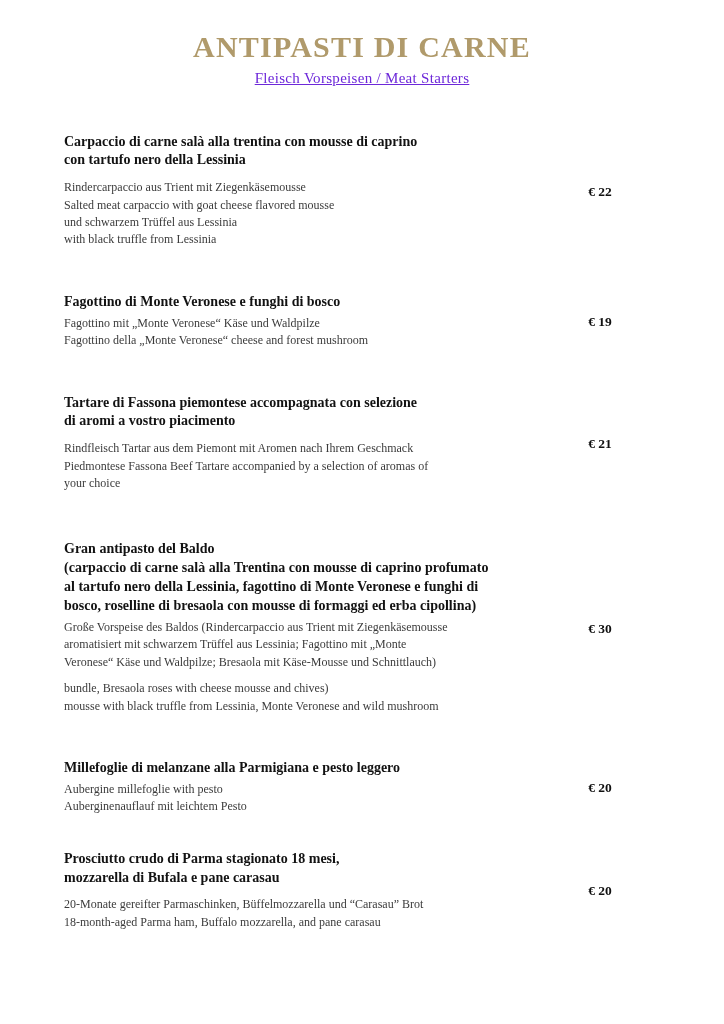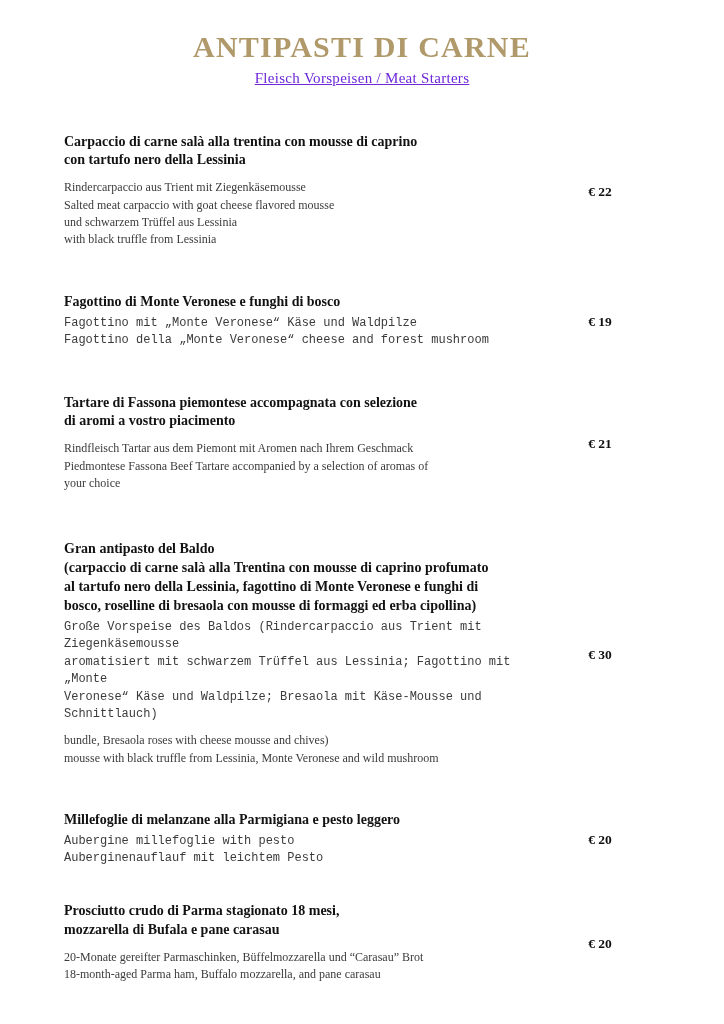--- a/index.html
+++ b/index.html
@@ -85,21 +85,21 @@
     font-weight: normal;
     color: #3b3b3b;
     line-height: 1.45;
     margin: 0;
   }
 
   
   .gap-lg { margin-bottom: 44px; }
   .gap-xl { margin-bottom: 48px; gap: 10px; }
   .gap-md { margin-bottom: 34px; }
-  .desc-tight { margin-top: 3px; font-family: Liberation Mono, monospace; }
+  .desc-tight { margin-top: 3px; }
   .desc-loose { margin-top: 9px; }
 </style>
 </head>
 <body>
 
 <div class="page">
 
   <div class="menu-header">
     <h1 class="menu-title">ANTIPASTI DI CARNE</h1>
     <h2 class="menu-subtitle">Fleisch Vorspeisen / Meat Starters</h2>

